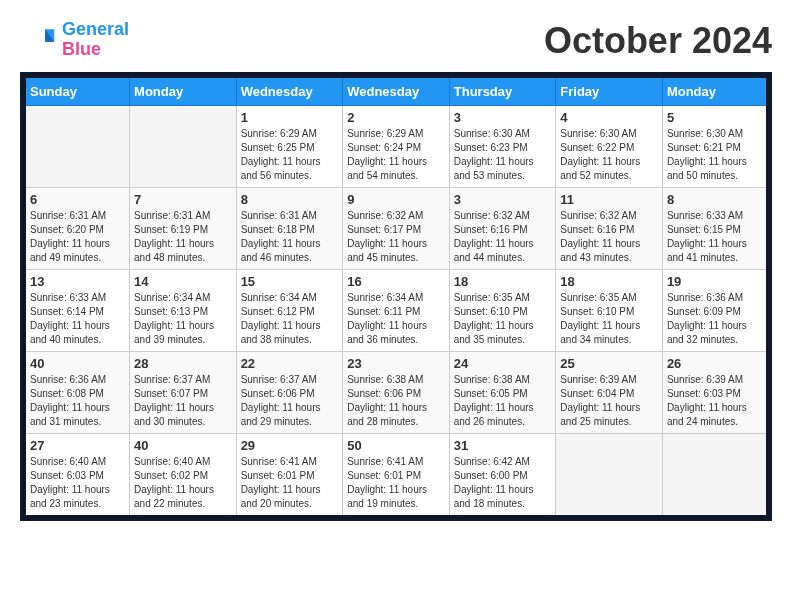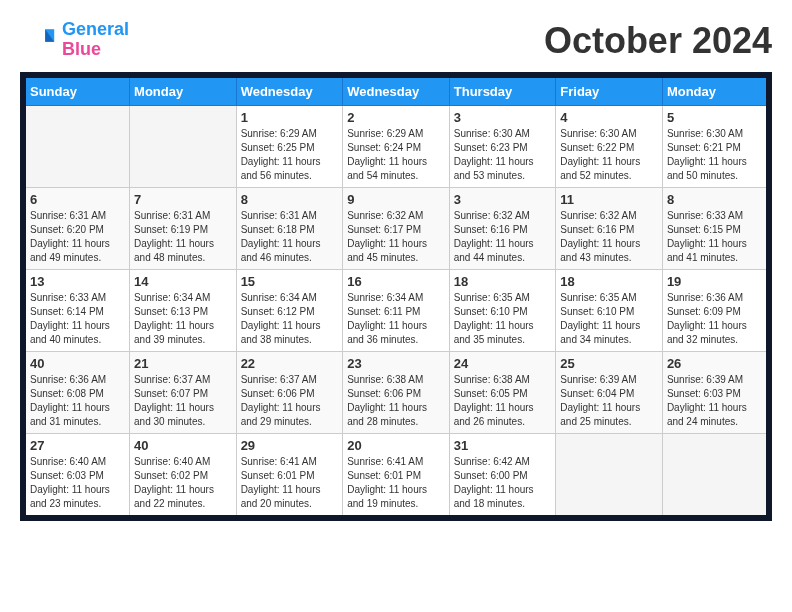--- a/index.html
+++ b/index.html
@@ -244,21 +244,21 @@
         </td>
       </tr>
       <tr>
         <td>
           <span class="day-number">40</span>
           <div class="day-info" style="white-space: pre-line;">Sunrise: 6:36 AM
 Sunset: 6:08 PM
 Daylight: 11 hours and 31 minutes.</div>
         </td>
         <td>
-          <span class="day-number">21</span>
+          <span class="day-number">28</span>
           <div class="day-info" style="white-space: pre-line;">Sunrise: 6:37 AM
 Sunset: 6:07 PM
 Daylight: 11 hours and 30 minutes.</div>
         </td>
         <td>
           <span class="day-number">22</span>
           <div class="day-info" style="white-space: pre-line;">Sunrise: 6:37 AM
 Sunset: 6:06 PM
 Daylight: 11 hours and 29 minutes.</div>
         </td>
@@ -300,21 +300,21 @@
 Sunset: 6:02 PM
 Daylight: 11 hours and 22 minutes.</div>
         </td>
         <td>
           <span class="day-number">29</span>
           <div class="day-info" style="white-space: pre-line;">Sunrise: 6:41 AM
 Sunset: 6:01 PM
 Daylight: 11 hours and 20 minutes.</div>
         </td>
         <td>
-          <span class="day-number">20</span>
+          <span class="day-number">50</span>
           <div class="day-info" style="white-space: pre-line;">Sunrise: 6:41 AM
 Sunset: 6:01 PM
 Daylight: 11 hours and 19 minutes.</div>
         </td>
         <td>
           <span class="day-number">31</span>
           <div class="day-info" style="white-space: pre-line;">Sunrise: 6:42 AM
 Sunset: 6:00 PM
 Daylight: 11 hours and 18 minutes.</div>
         </td>

